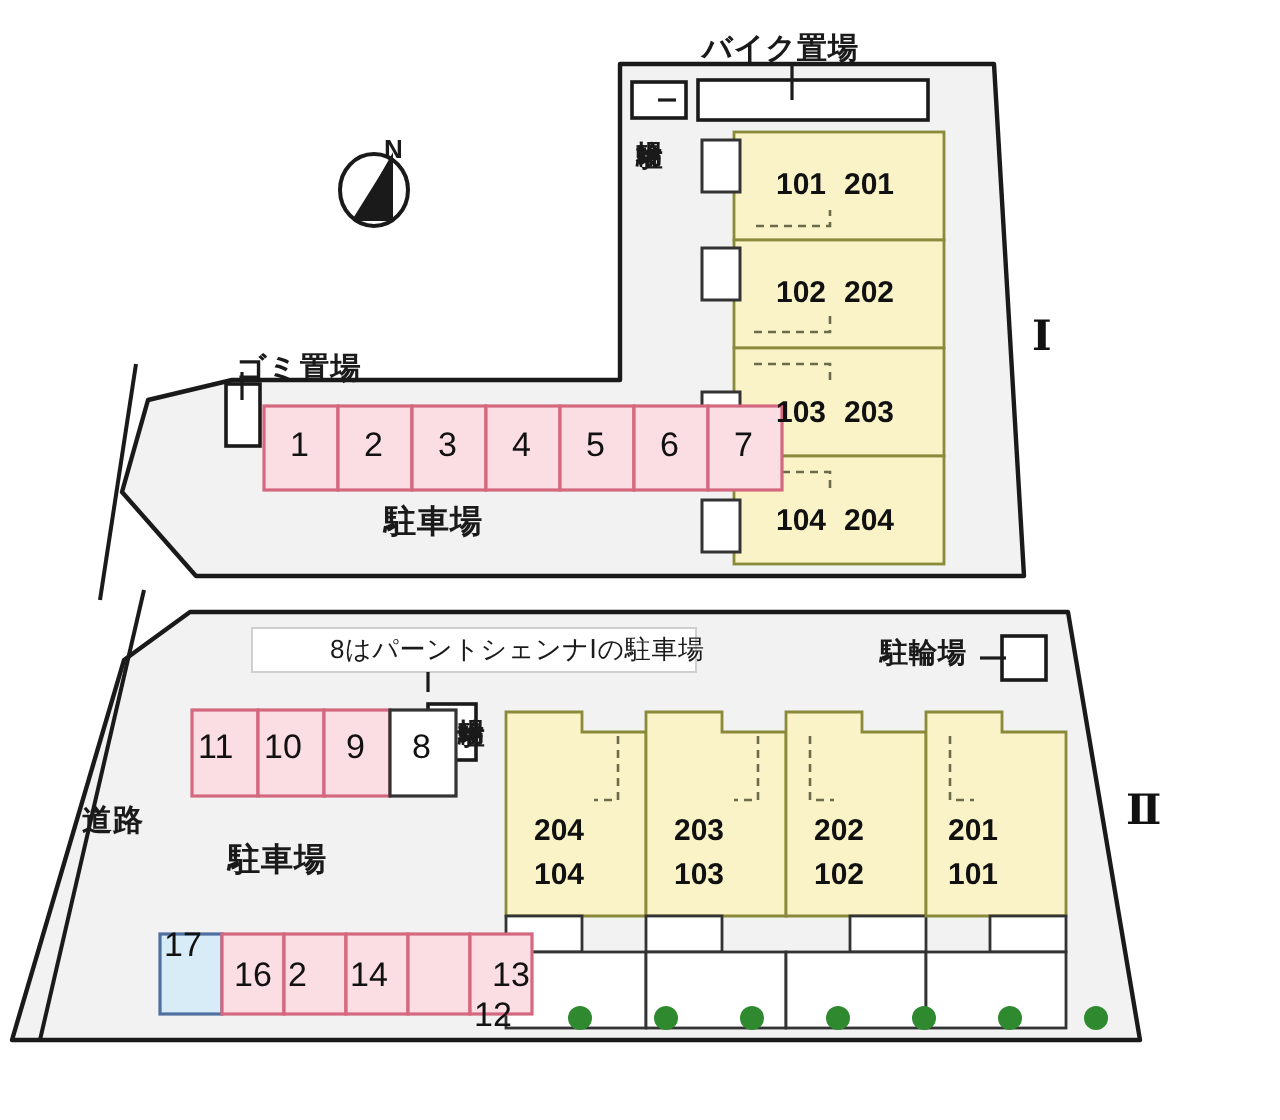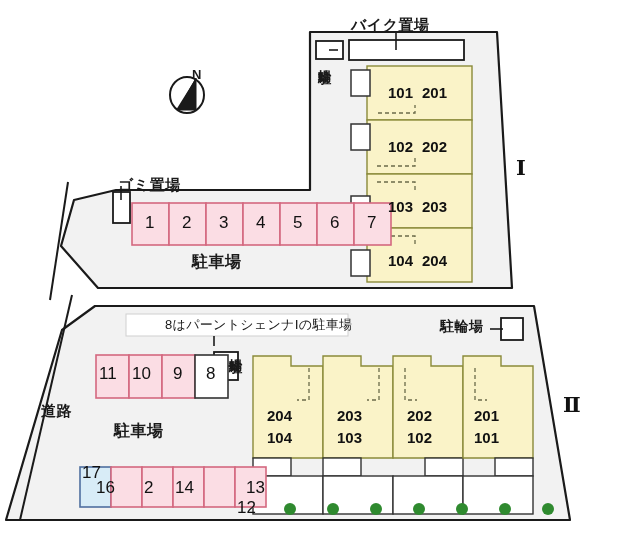--- a/index.html
+++ b/index.html
@@ -233,19 +233,19 @@
 <div class="lbl stallnum" style="left:293px; top:214px;">5</div>
 <div class="lbl stallnum" style="left:330px; top:214px;">6</div>
 <div class="lbl stallnum" style="left:367px; top:214px;">7</div>
 
 <div class="lbl stallnum" style="left:99px; top:365px;">11</div>
 <div class="lbl stallnum" style="left:132px; top:365px;">10</div>
 <div class="lbl stallnum" style="left:173px; top:365px;">9</div>
 <div class="lbl stallnum" style="left:206px; top:365px;">8</div>
 
 <div class="lbl stallnum" style="left:82px; top:464px;">17</div>
-<div class="lbl stallnum" style="left:96px; top:479px;">16</div>
+<div class="lbl stallnum" style="left:117px; top:479px;">16</div>
 <div class="lbl stallnum" style="left:144px; top:479px;">2</div>
 <div class="lbl stallnum" style="left:175px; top:479px;">14</div>
 <div class="lbl stallnum" style="left:206px; top:479px;margin-left:40px;">13</div>
 <div class="lbl stallnum" style="left:237px; top:499px;">12</div>
 
 <div class="lbl" style="left:192px; top:68px; font-size:13px; font-weight:700;">N</div>
 
 </body></html>

